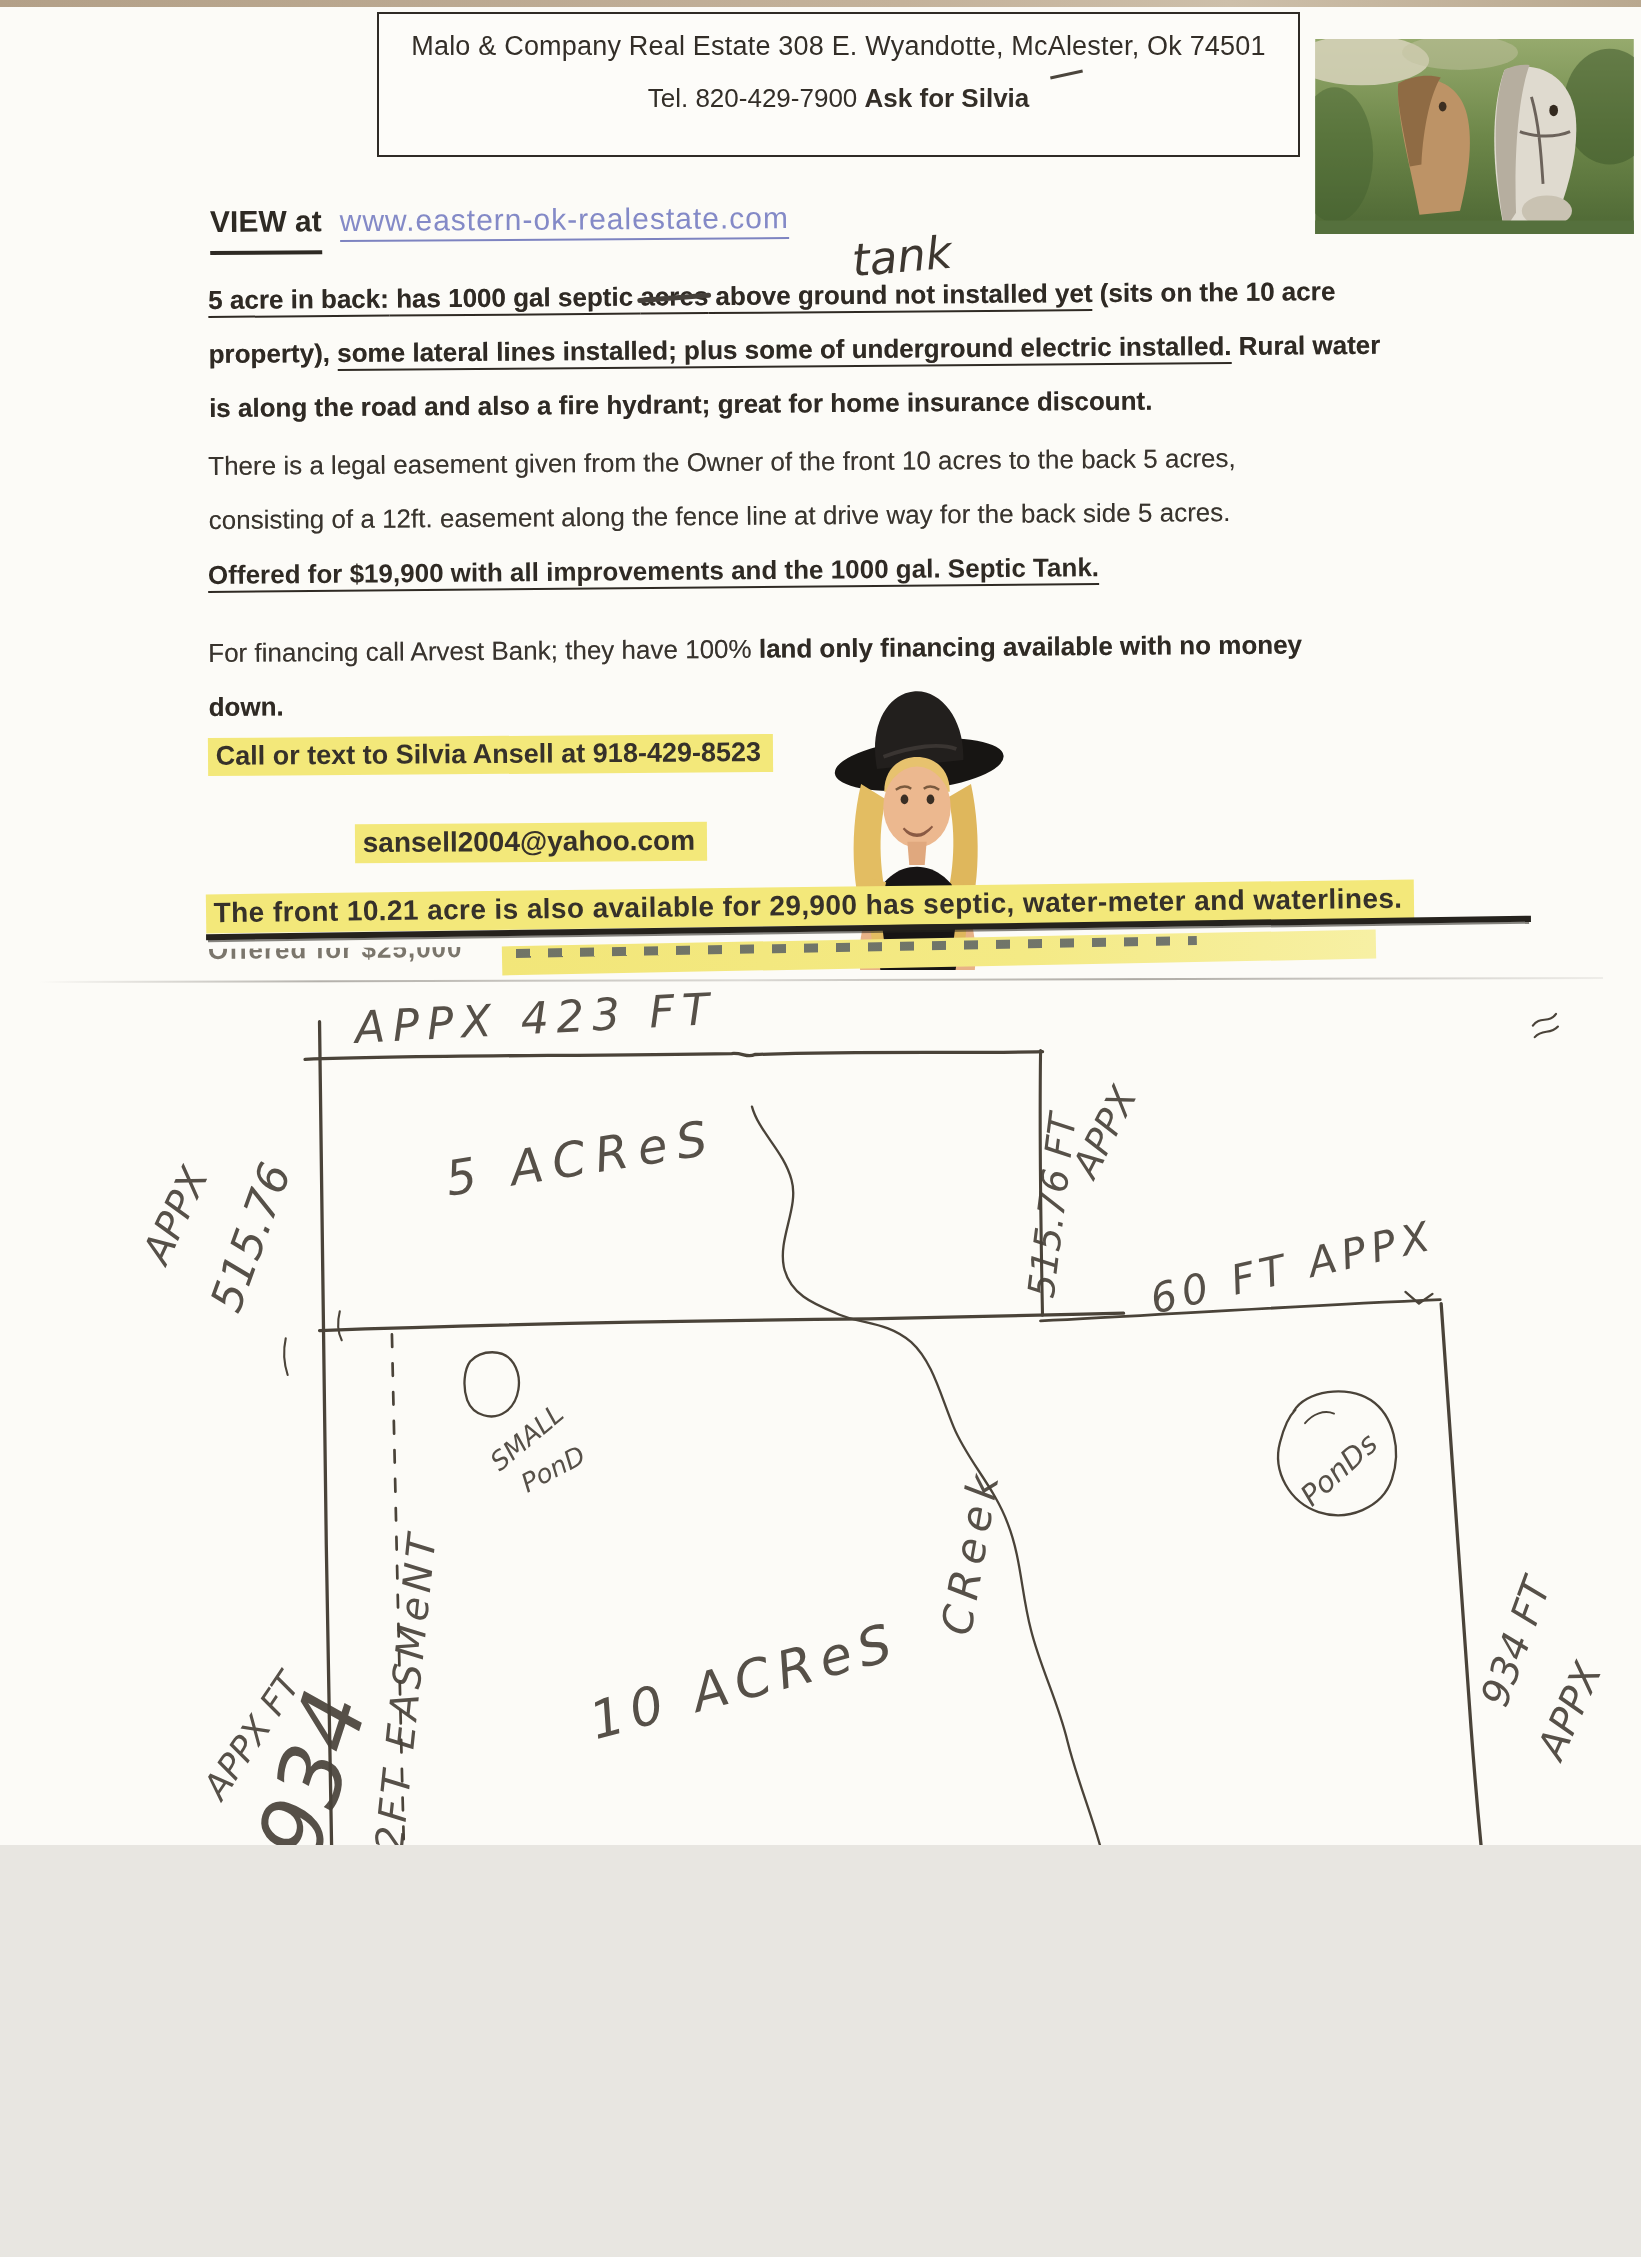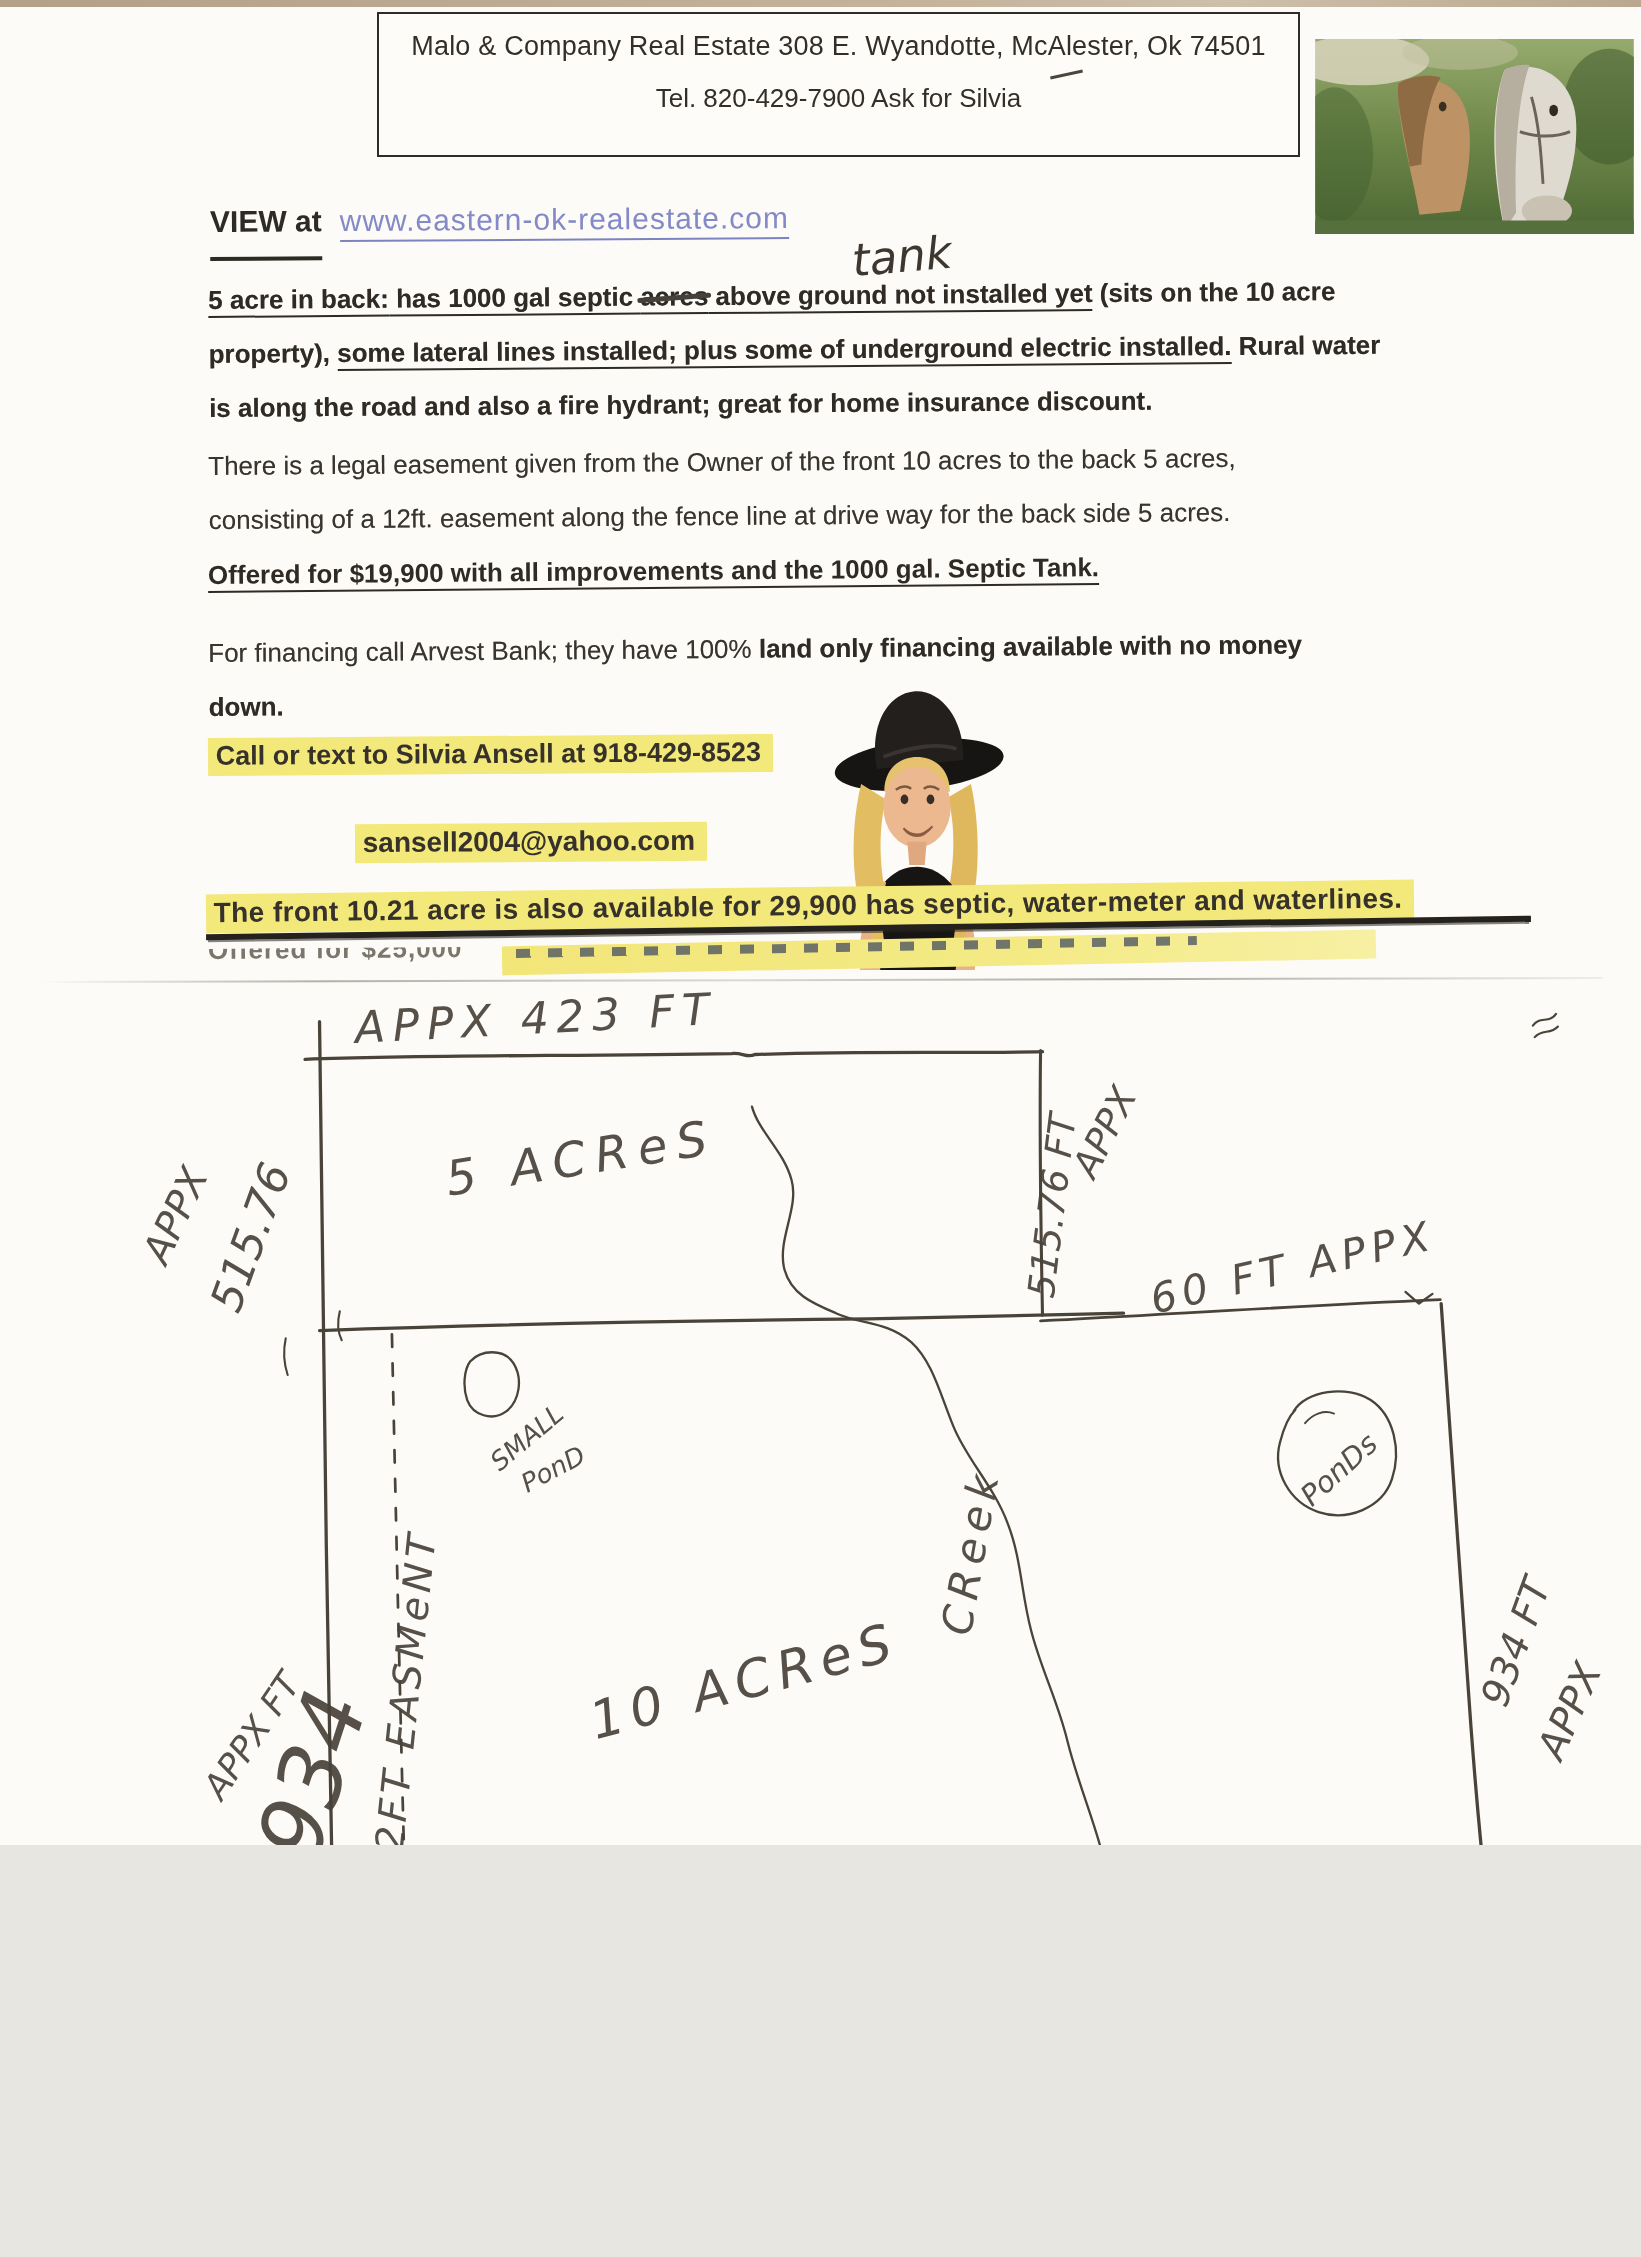--- a/index.html
+++ b/index.html
@@ -8,25 +8,25 @@
   #scan-strip{position:absolute;left:0;top:0;width:1641px;height:6.8px;
         background:linear-gradient(90deg,#b3a088 0%,#c4b29a 55%,#cdbfa9 75%,#b9a88f 100%);}
   .artifact-line{position:absolute;left:39px;top:979px;width:1564px;height:1.9px;
         background:linear-gradient(90deg,rgba(120,115,108,0) 0%,rgba(120,115,108,.55) 18%,rgba(120,115,108,.25) 45%,rgba(120,115,108,.6) 70%,rgba(120,115,108,.1) 100%);
         transform:rotate(-.15deg);}
   
   #header-box{position:absolute;left:377px;top:11.6px;width:919px;height:141px;
         border:2.9px solid #2f2b26;background:#fdfcf9;text-align:center;}
   #header-line1{margin-top:17.4px;font-size:27px;letter-spacing:0.2px;color:#332e28;}
   #header-line2{margin-top:21px;font-size:26px;color:#332e28;}
-  #header-line2 .bold{font-weight:400;text-align:right;}
+  #header-line2 .bold{font-weight:700;text-align:right;}
   #pen-dash{position:absolute;left:1050px;top:73px;width:33px;border-top:3.9px solid #4b453d;transform:rotate(-12deg);}
   
   #view-line{position:absolute;left:210px;top:203px;font-size:30px;transform:rotate(-.4deg);}
-  #view-label{font-weight:700;color:#2e2a24;border-bottom:4.8px solid #2e2a24;padding-bottom:19px;margin-right:9.7px;}
+  #view-label{font-weight:700;color:#2e2a24;border-bottom:4.8px solid #2e2a24;padding-bottom:13px;margin-right:9.7px;}
   #view-url{color:#848ac7;border-bottom:2.9px solid #7d83c0;padding-bottom:2.9px;letter-spacing:1px;}
   
   .para{position:absolute;left:208px;white-space:nowrap;font-size:26px;line-height:54px;transform:rotate(-.45deg);transform-origin:0 0;
         color:#39342e;text-shadow:0 0 0.6px rgba(50,45,40,.5);}
   .b{font-weight:700;color:#2f2a24;}
   .bu{font-weight:700;color:#2f2a24;border-bottom:2.9px solid #2f2a24;padding-bottom:1px;}
   .strike{position:relative;}
   .strike::after{content:"";position:absolute;left:-2.9px;right:-2.9px;top:46%;height:4.8px;background:#45403a;
         transform:rotate(-4deg);border-radius:2.9px;}
   .hl{background:#f3e87a;padding:2.9px 11.6px 4.8px 7.7px;box-decoration-break:clone;}

